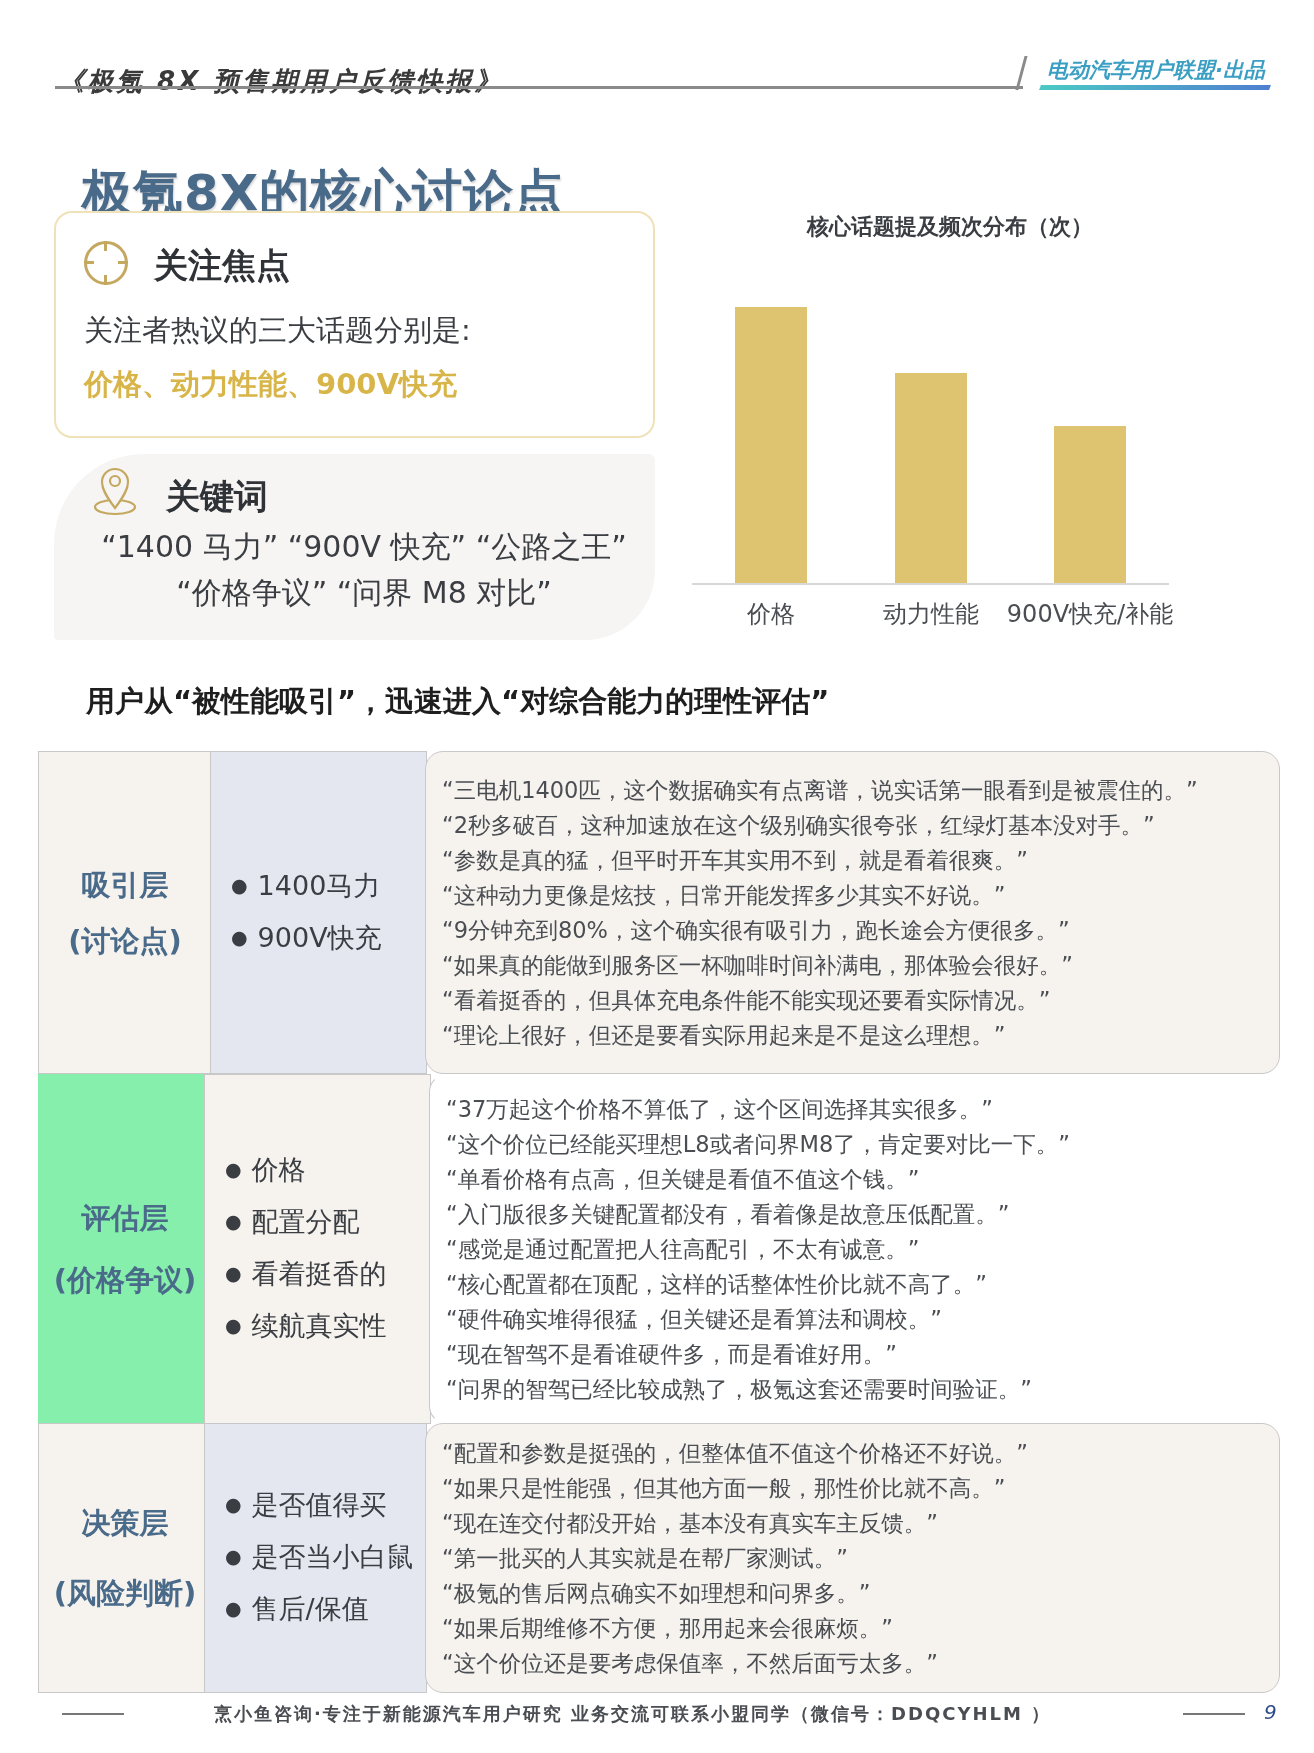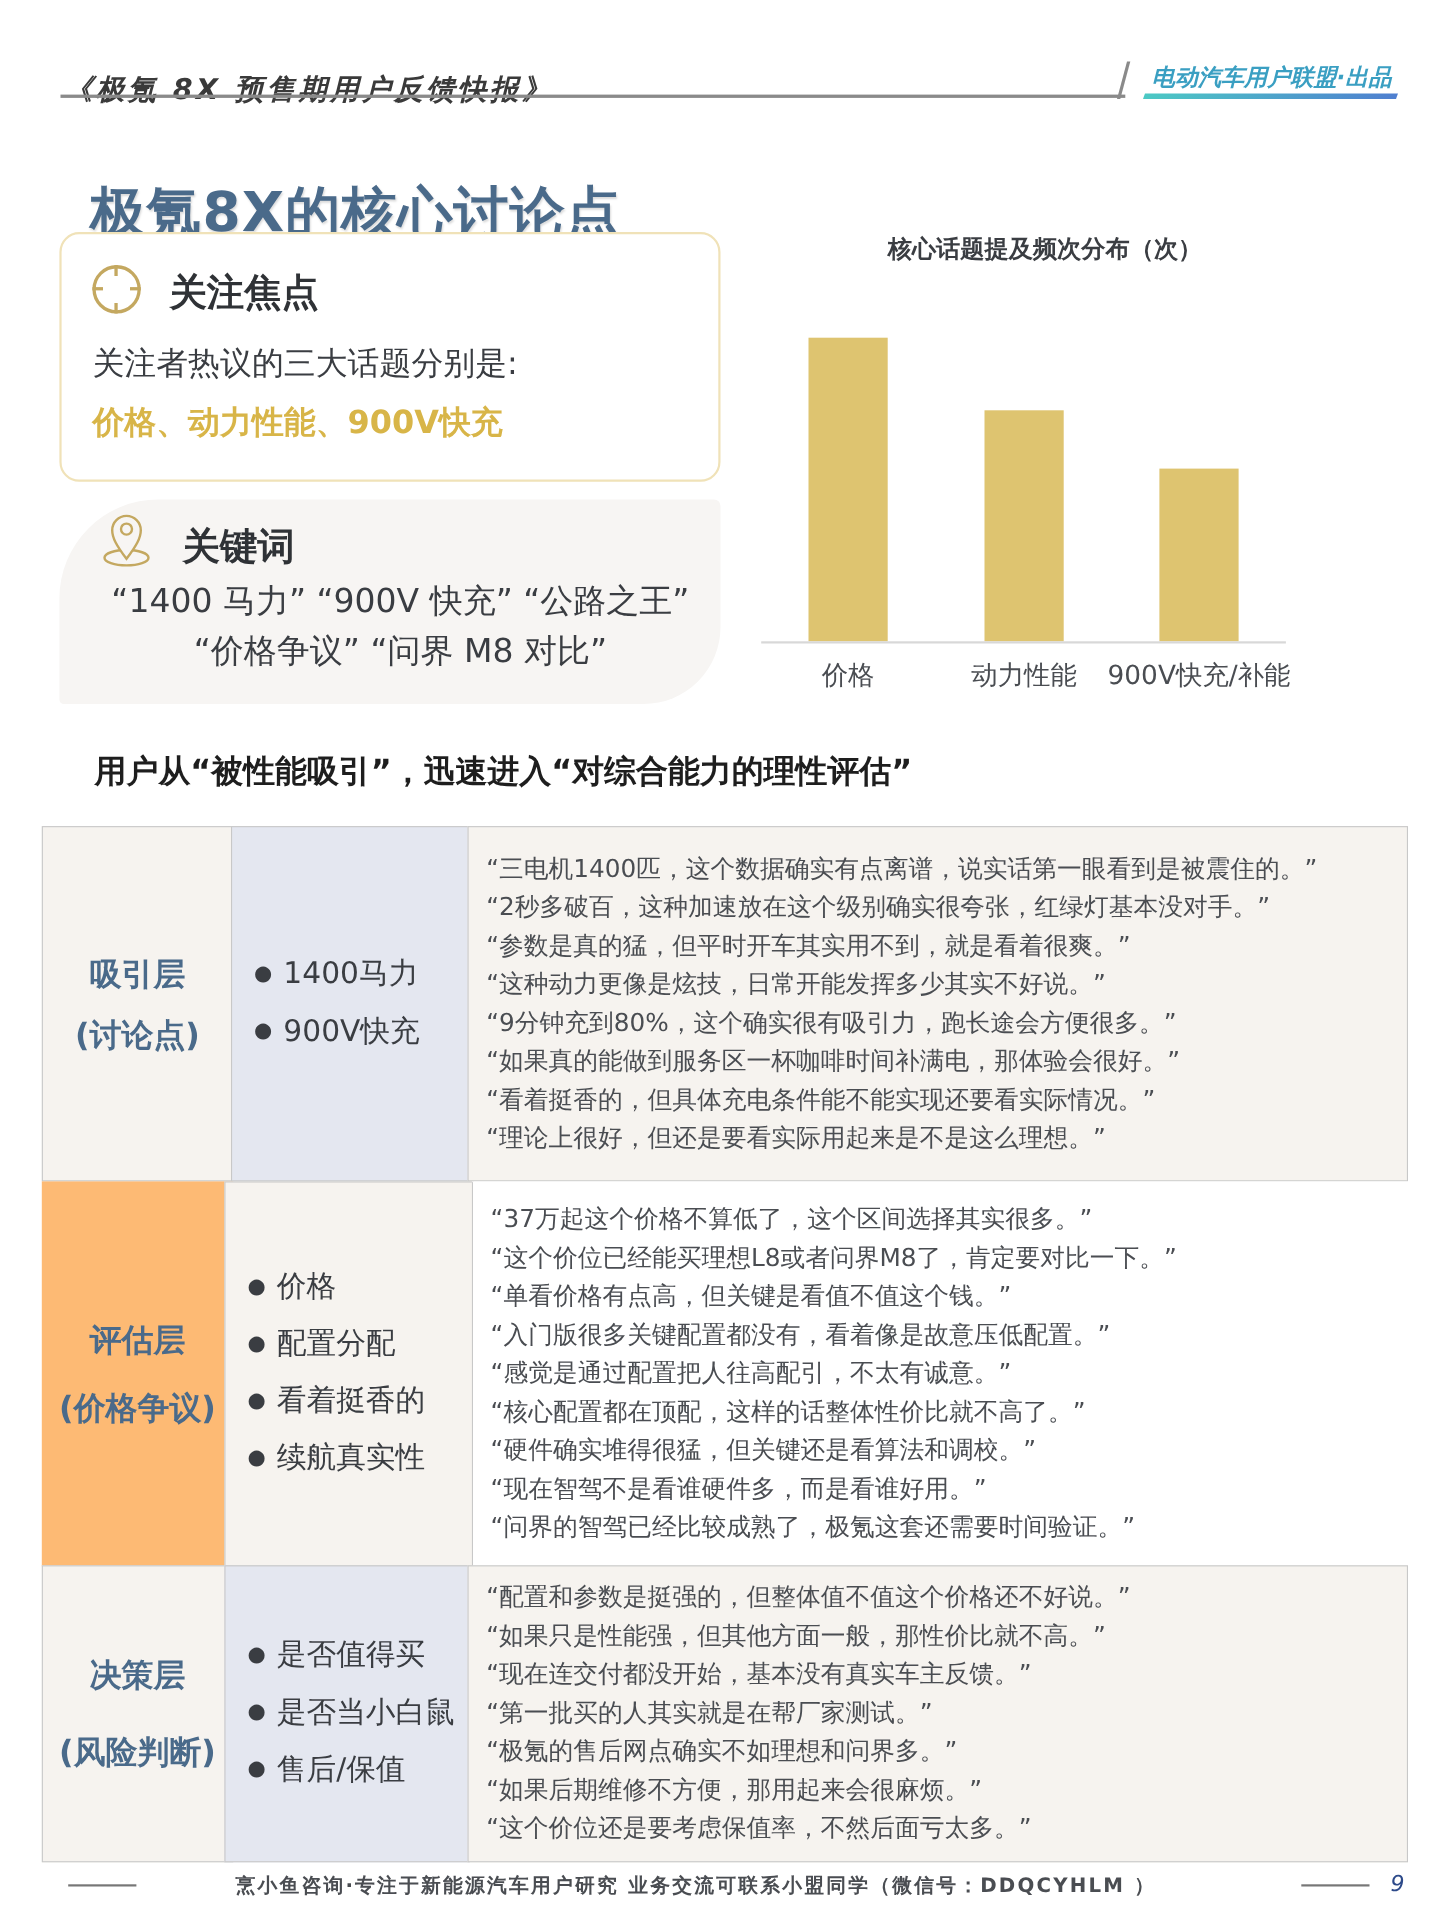--- a/index.html
+++ b/index.html
@@ -39,22 +39,22 @@
   .cat { position: absolute; top: 398px; font-size: 24px; color: #4a4d52; text-align: center; width: 200px; }
 
   .subtitle { position: absolute; left: 86px; top: 682px; font-size: 29px; font-weight: bold; color: #1e1e1e; }
 
   
   .tbl-row { position: absolute; left: 38px; width: 1242px; }
   .cell { position: absolute; top: 0; height: 100%; border: 1.5px solid #c8c8c8; }
   .cell.lbl { left: 0; width: 174px; background: #f6f3ef; }
   .cell.pts { left: 172px; width: 217px; background: #e4e7f0; }
   .cell.pts.alt { background: #f6f3ef; }
-  .cell.lbl.alt { background: #fdba74; border-color: transparent; }
-  .cell.q { left: 387px; width: 855px; background: #f6f3ef; }
+  .cell.lbl.alt { background: #86efac; border-color: transparent; }
+  .cell.q { left: 387px; width: 855px; background: #f6f3ef; border-radius: 18px; }
   .lbl-text { position: absolute; left: 0; width: 100%; text-align: center; font-size: 29px; font-weight: bold; color: #4a6a8a; line-height: 56px; top: 50%; transform: translateY(-50%); }
   .pts-list { position: absolute; left: 20px; top: 50%; transform: translateY(-50%); list-style: none; font-size: 27px; color: #3a3d42; line-height: 50px; }
   .pts-list li::before { content: "●"; font-size: 19px; margin-right: 10px; position: relative; top: -3px; }
   .q-list { position: absolute; left: 16px; top: 50%; transform: translateY(-50%); list-style: none; font-size: 22.5px; color: #4a4d52; line-height: 35px; }
 
   
   .ft-line-l { position: absolute; left: 62px; top: 1713px; width: 62px; height: 2px; background: #777; }
   .ft-text { position: absolute; left: 214px; top: 1702px; font-size: 18px; font-weight: bold; color: #4a4d52; letter-spacing: 2px; }
   .ft-line-r { position: absolute; left: 1183px; top: 1713px; width: 62px; height: 2px; background: #777; }
   .ft-page { position: absolute; left: 1264px; top: 1700px; font-size: 20px; font-style: italic; color: #2d4a8a; }

